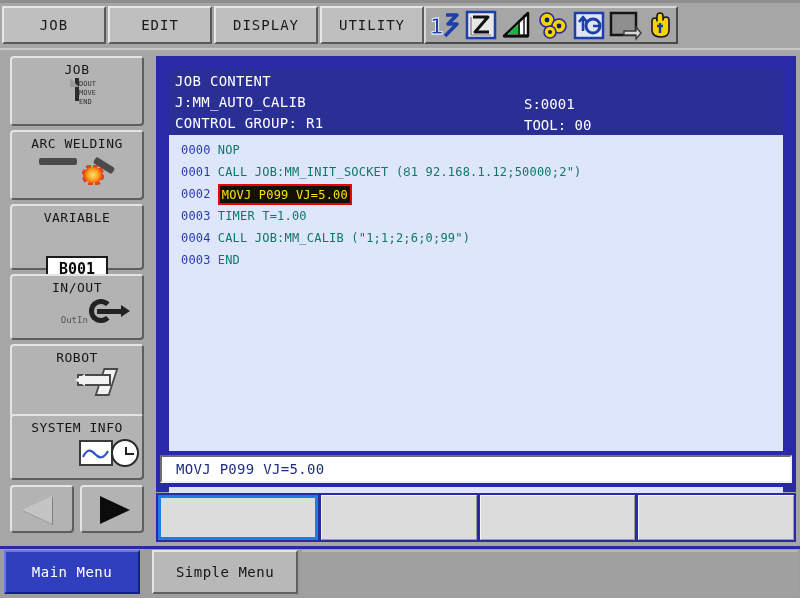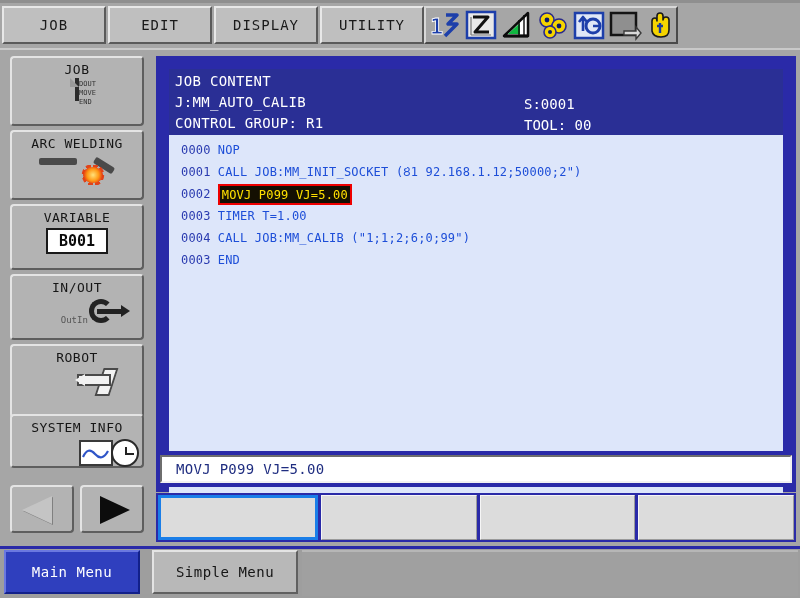--- a/index.html
+++ b/index.html
@@ -108,21 +108,21 @@
 
   
   .mainwrap{position:absolute;left:156px;top:56px;width:640px;height:436px;
     background:#2a2aa8;padding:13px;box-sizing:border-box;}
   .jobhdr{background:#2a2f95;color:#ffffff;padding:2px 6px 3px 6px;height:66px;box-sizing:border-box;position:relative;}
   .jobhdr .l1{font-size:14px;line-height:21px;letter-spacing:0.3px;}
   .jobhdr .rcol{position:absolute;left:355px;top:25px;font-size:14px;line-height:21px;}
   .content{background:#dde6fa;height:364px;box-sizing:border-box;padding:4px 0 0 0;position:relative;}
   .line{display:flex;align-items:center;height:22px;font-size:12px;color:#1f2d80;padding-left:12px;white-space:pre;letter-spacing:0.2px;}
   .lnum{color:#2a3bb0;margin-right:7px;}
-  .ltext{color:#1d4ed8;}
+  .ltext{color:#0f766e;}
   .line.sel .ltext{background:#141002;color:#ffe000;border:2px solid #ee0000;padding:0 2px;box-sizing:border-box;line-height:18px;height:21px;display:inline-block;}
 
   
   .editbar{position:absolute;left:160px;top:455px;width:632px;height:28px;
     background:#ffffff;
     border-top:2px solid #6e6e6e;border-left:2px solid #6e6e6e;
     border-right:2px solid #f2f2f2;border-bottom:2px solid #f2f2f2;
     box-sizing:border-box;display:flex;align-items:center;padding-left:14px;
     font-size:14px;color:#1f2d80;letter-spacing:0.3px;}
   .editshadow{position:absolute;left:156px;top:451px;width:640px;height:36px;background:#2a2aa8;}
@@ -260,21 +260,21 @@
       <span class="ico">
         <span class="weld">
           <span class="torch"></span>
           <span class="torch2"></span>
           <span class="sp2"></span>
           <span class="spark"></span>
         </span>
       </span>
     </div>
 
-    <div class="sbtn" style="top:152px;height:66px;">
+    <div class="sbtn" style="top:152px;height:66px;gap:28px;">
       <span class="lbl">VARIABLE</span>
       <span class="ico">
         <span class="varbox">B001</span>
       </span>
     </div>
 
     <div class="sbtn" style="top:222px;height:66px;">
       <span class="lbl">IN/OUT</span>
       <span class="ico">
         <span class="inout">
@@ -291,21 +291,21 @@
       <span class="lbl">ROBOT</span>
       <span class="ico">
         <span class="robo">
           <span class="b1"></span>
           <span class="b2"></span>
           <span class="b3"></span>
         </span>
       </span>
     </div>
 
-    <div class="sbtn" style="top:362px;height:54px;">
+    <div class="sbtn" style="top:362px;height:66px;">
       <span class="lbl">SYSTEM INFO</span>
       <span class="ico">
         <span class="sysinfo">
           <span class="wave">
             <svg width="28" height="16" viewBox="0 0 28 16">
                 <path d="M1 11 Q6 0 13 8 Q20 16 26 5" stroke="#2f55c8" stroke-width="2.2" fill="none"></path>
               </svg>
           </span>
           <span class="clock">
               <span class="hh"></span>

